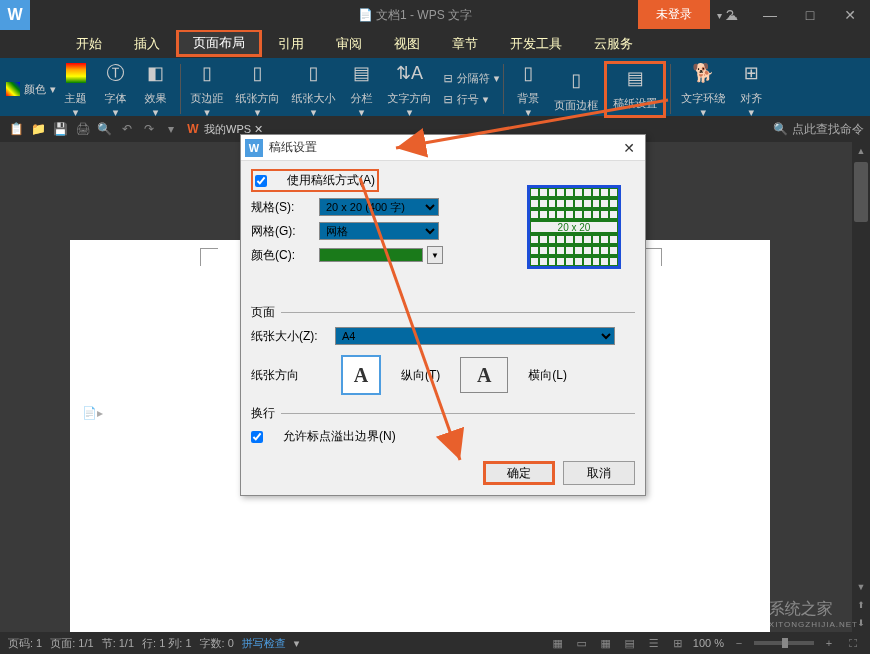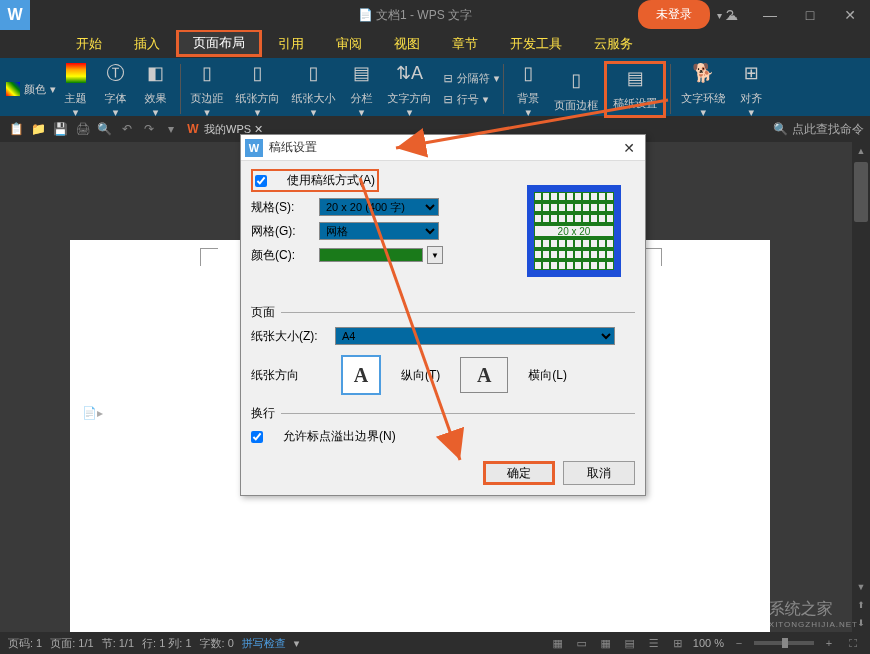--- a/index.html
+++ b/index.html
@@ -5,29 +5,29 @@
 * { margin: 0; padding: 0; box-sizing: border-box; font-family: "Microsoft YaHei", sans-serif; }
 body { width: 870px; height: 654px; background: #fff; position: relative; overflow: hidden; }
 
 .app { width: 870px; height: 654px; background: #2d2d2d; position: relative; }
 
 
 .titlebar { height: 30px; background: #2d2d2d; display: flex; align-items: center; position: relative; }
 .logo { width: 30px; height: 30px; background: #4d9de0; display: flex; align-items: center; justify-content: center; color: #fff; font-weight: bold; font-size: 16px; }
 .file-icon { position: absolute; left: 358px; color: #888; font-size: 12px; }
 .title-text { position: absolute; left: 376px; color: #999; font-size: 12px; }
-.login-btn { position: absolute; right: 160px; top: 0; background: #e8602c; color: #fff; padding: 6px 18px; font-size: 12px; border-radius: 13px; }
+.login-btn { position: absolute; right: 160px; top: 0; background: #e8602c; color: #fff; padding: 6px 18px; font-size: 12px; }
 .win-controls { position: absolute; right: 0; top: 0; display: flex; }
 .win-btn { width: 40px; height: 30px; display: flex; align-items: center; justify-content: center; color: #aaa; font-size: 14px; }
 .cloud-icon { position: absolute; right: 132px; color: #aaa; font-size: 13px; }
 .down-icon { position: absolute; right: 148px; color: #aaa; font-size: 10px; }
 
 
 .menubar { height: 28px; background: #2d2d2d; display: flex; align-items: center; padding-left: 60px; }
-.menu-item { color: #fde047; font-size: 13px; padding: 4px 16px; cursor: pointer; }
+.menu-item { color: #fef9c3; font-size: 13px; padding: 4px 16px; cursor: pointer; }
 .menu-item.active { background: #3a3a3a; color: #fff; border: 3px solid #e8602c; margin-top: -2px; padding: 2px 14px; }
 
 
 .ribbon { height: 58px; background: #0c4a6e; display: flex; align-items: center; padding-top: 4px; }
 .ribbon-divider { width: 1px; height: 50px; background: #555; margin: 2px 4px; }
 .ribbon-btn { display: flex; flex-direction: column; align-items: center; color: #ccc; font-size: 11px; padding: 0 6px; cursor: pointer; min-width: 40px; }
 .ribbon-btn-icon { width: 28px; height: 28px; display: flex; align-items: center; justify-content: center; font-size: 18px; color: #ccc; margin-bottom: 4px; }
 .ribbon-btn.highlighted { border: 3px solid #e8602c; padding-bottom: 4px; }
 .ribbon-small-group { display: flex; flex-direction: column; margin-left: 6px; justify-content: center; gap: 6px; }
 .ribbon-small-item { color: #ccc; font-size: 11px; display: flex; align-items: center; gap: 4px; cursor: pointer; }
@@ -66,21 +66,21 @@
 .dlg-body { padding: 8px 10px 10px 10px; font-size: 12px; color: #000; }
 .dlg-checkbox-row { display: flex; align-items: center; gap: 20px; margin-bottom: 6px; }
 .dlg-checkbox-row.highlighted { border: 2px solid #e8602c; padding: 1px 2px; display: inline-flex; }
 .dlg-row { display: flex; align-items: center; margin-bottom: 6px; gap: 4px; }
 .dlg-label { width: 64px; }
 .dlg-select { border: 1px solid #888; background: #0369a1; height: 18px; font-size: 11px; padding: 0 2px; }
 .dlg-select-wide { width: 120px; }
 .dlg-color-swatch { width: 104px; height: 14px; background: #1a7a1a; border: 1px solid #888; display: inline-block; }
 .dlg-dropdown-arrow { width: 16px; height: 18px; border: 1px solid #888; background: #e8e8e8; display: flex; align-items: center; justify-content: center; font-size: 8px; }
 .dlg-preview { position: absolute; right: 24px; top: 50px; width: 94px; }
-.dlg-grid { border: 7px solid #1d4ed8; }
+.dlg-grid { border: 3px solid #1d4ed8; }
 .dlg-grid-section { display: grid; grid-template-columns: repeat(10, 1fr); border-bottom: 2px solid #1a7a1a; }
 .dlg-grid-section:last-child { border-bottom: none; }
 .dlg-grid-cell { height: 9px; border: 0.5px solid #1a7a1a; }
 .dlg-grid-label-row { grid-column: 1 / -1; display: flex; align-items: center; justify-content: center; font-size: 10px; color: #1a7a1a; height: 12px; border: 0.5px solid #1a7a1a; }
 .dlg-fieldset { border: none; border-top: 1px solid #aaa; padding-top: 6px; margin-top: 10px; }
 .dlg-legend { font-size: 12px; padding-right: 6px; }
 .dlg-orient { display: flex; align-items: center; gap: 20px; margin-top: 10px; }
 .dlg-orient-box { width: 40px; height: 40px; border: 1px solid #888; display: flex; align-items: center; justify-content: center; font-size: 20px; font-family: serif; font-weight: bold; color: #333; }
 .dlg-orient-box.selected { border: 2px solid #4d9de0; background: #fff; }
 .dlg-buttons { display: flex; justify-content: flex-end; gap: 8px; margin-top: 10px; }

